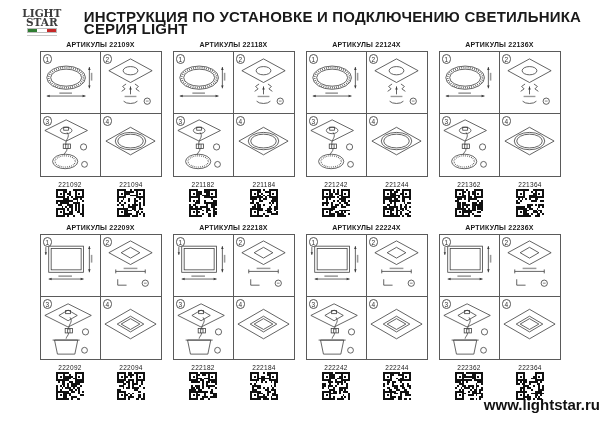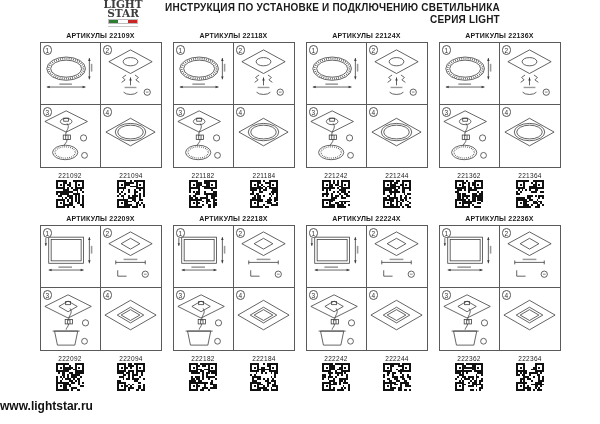--- a/index.html
+++ b/index.html
@@ -2,27 +2,27 @@
 <html><head>
 <meta charset="utf-8">
 <style>
   html,body{margin:0;padding:0;background:#fff;}
   .page{
     width:600px;height:424px;position:relative;background:#ffffff;
     font-family:"Liberation Sans",sans-serif;color:#1a1a1a;overflow:hidden;
     outline:1px solid #e3e3e3;box-sizing:border-box;
   }
   
-  .hdr{display:flex;justify-content:center;align-items:flex-start;gap:19px;}
+  .hdr{display:flex;justify-content:center;align-items:flex-start;gap:19px;padding-top:9px;}
   .logo{width:46px;text-align:center;flex:0 0 auto;}
   .logo-txt{font-family:"DejaVu Serif",serif;font-weight:bold;font-size:10.5px;line-height:8.5px;color:#3d3d3d;letter-spacing:0;}
   .flag{display:flex;width:28px;height:3px;margin:2px auto 0;border:0.5px solid #bbb;}
   .flag span{flex:1;}
   .logo-sub{width:30px;height:1.5px;background:#c9c9c9;margin:1.5px auto 0;}
-  .titles{text-align:right;font-weight:bold;font-size:10px;line-height:12px;letter-spacing:0.2px;padding-top:2px;}
+  .titles{text-align:left;font-weight:bold;font-size:15px;line-height:12px;letter-spacing:0.2px;padding-top:2px;}
   
   .rows{margin-top:5px;}
   .row{display:flex;justify-content:center;gap:11px;margin-bottom:7px;}
   .panel{width:122px;}
   .panel-h{text-align:center;font-size:7px;font-weight:bold;letter-spacing:0.2px;margin-bottom:3px;white-space:nowrap;}
   .grid{display:grid;grid-template-columns:1fr 1fr;border:1px solid #5a5a5a;}
   .cell{position:relative;height:62px;box-sizing:border-box;}
   .cell:nth-child(odd){border-right:1px solid #5a5a5a;}
   .cell:nth-child(-n+2){border-bottom:1px solid #5a5a5a;}
   .badge{
@@ -35,21 +35,21 @@
     stroke:#3a3a3a;fill:none;stroke-width:0.8;
   }
   .diagram .f{fill:#3a3a3a;stroke:none;}
   .diagram .sm{fill:#9a9a9a;stroke:none;}
   .diagram .tick{stroke-width:1.8;stroke-dasharray:0.7 1.5;}
   .diagram .tick2{stroke-width:1.2;stroke-dasharray:0.7 1.3;}
   .arts{display:flex;justify-content:space-around;margin-top:4px;font-size:6.5px;color:#222;letter-spacing:0.3px;}
   .qrs{display:flex;justify-content:space-around;margin-top:1px;}
   svg.qr{width:28px;height:28px;}
   
-  .footer{position:absolute;left:0;right:0;bottom:11px;text-align:left;font-size:12px;font-weight:bold;color:#111;}
+  .footer{position:absolute;left:0;right:0;bottom:11px;text-align:right;font-size:15px;font-weight:bold;color:#111;}
 </style>
 </head>
 <body>
 
 <div class="page">
 
   <div class="hdr">
     <div class="logo">
       <div class="logo-txt">LIGHT</div>
       <div class="logo-txt">STAR</div>

